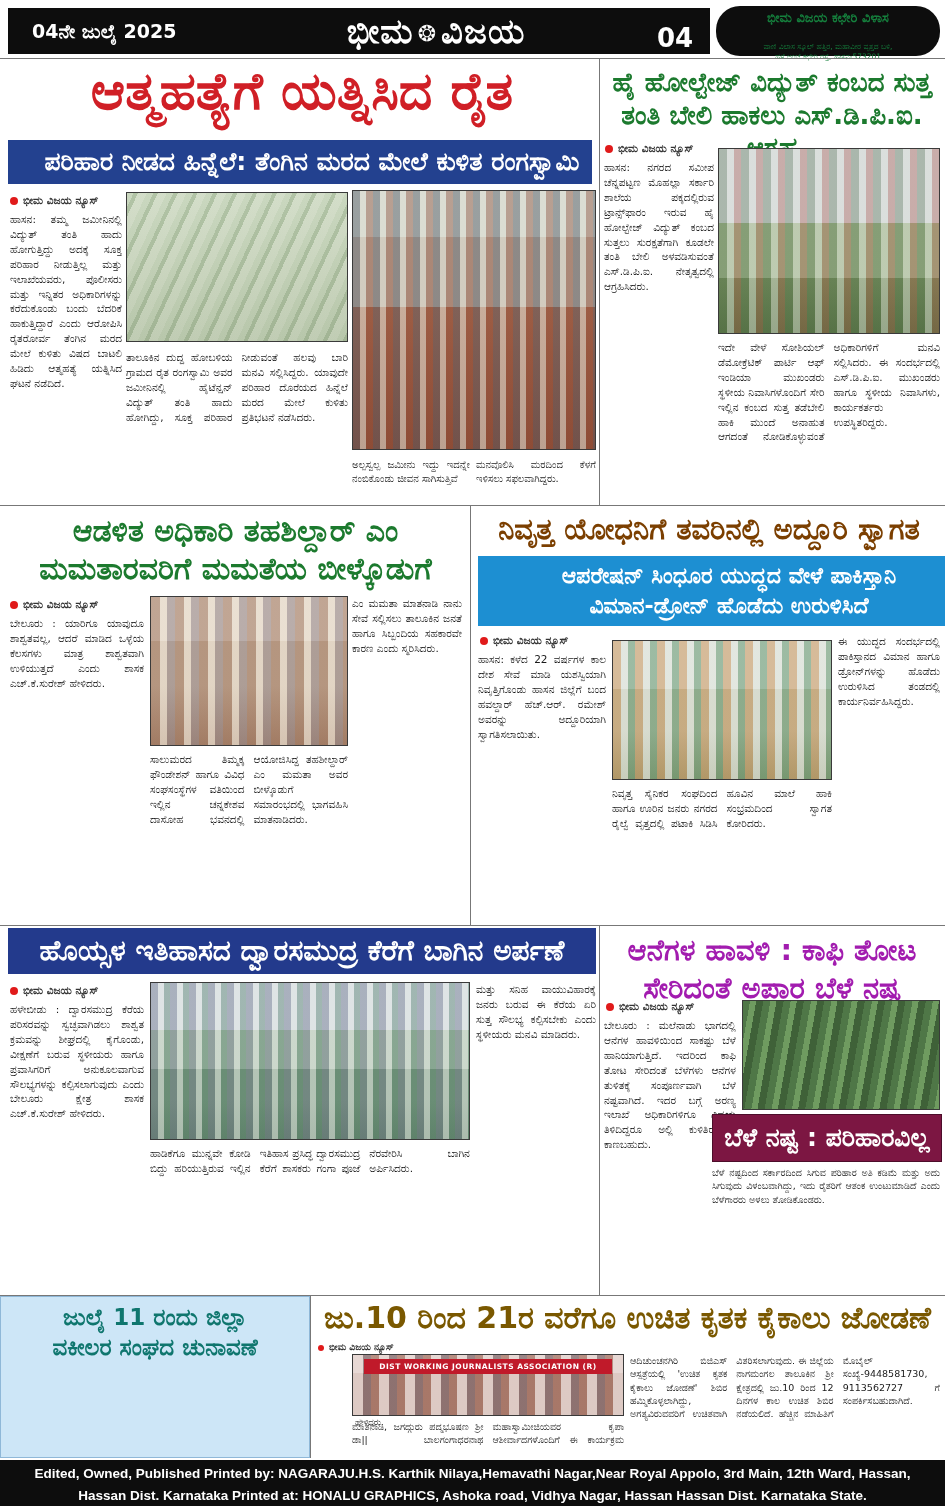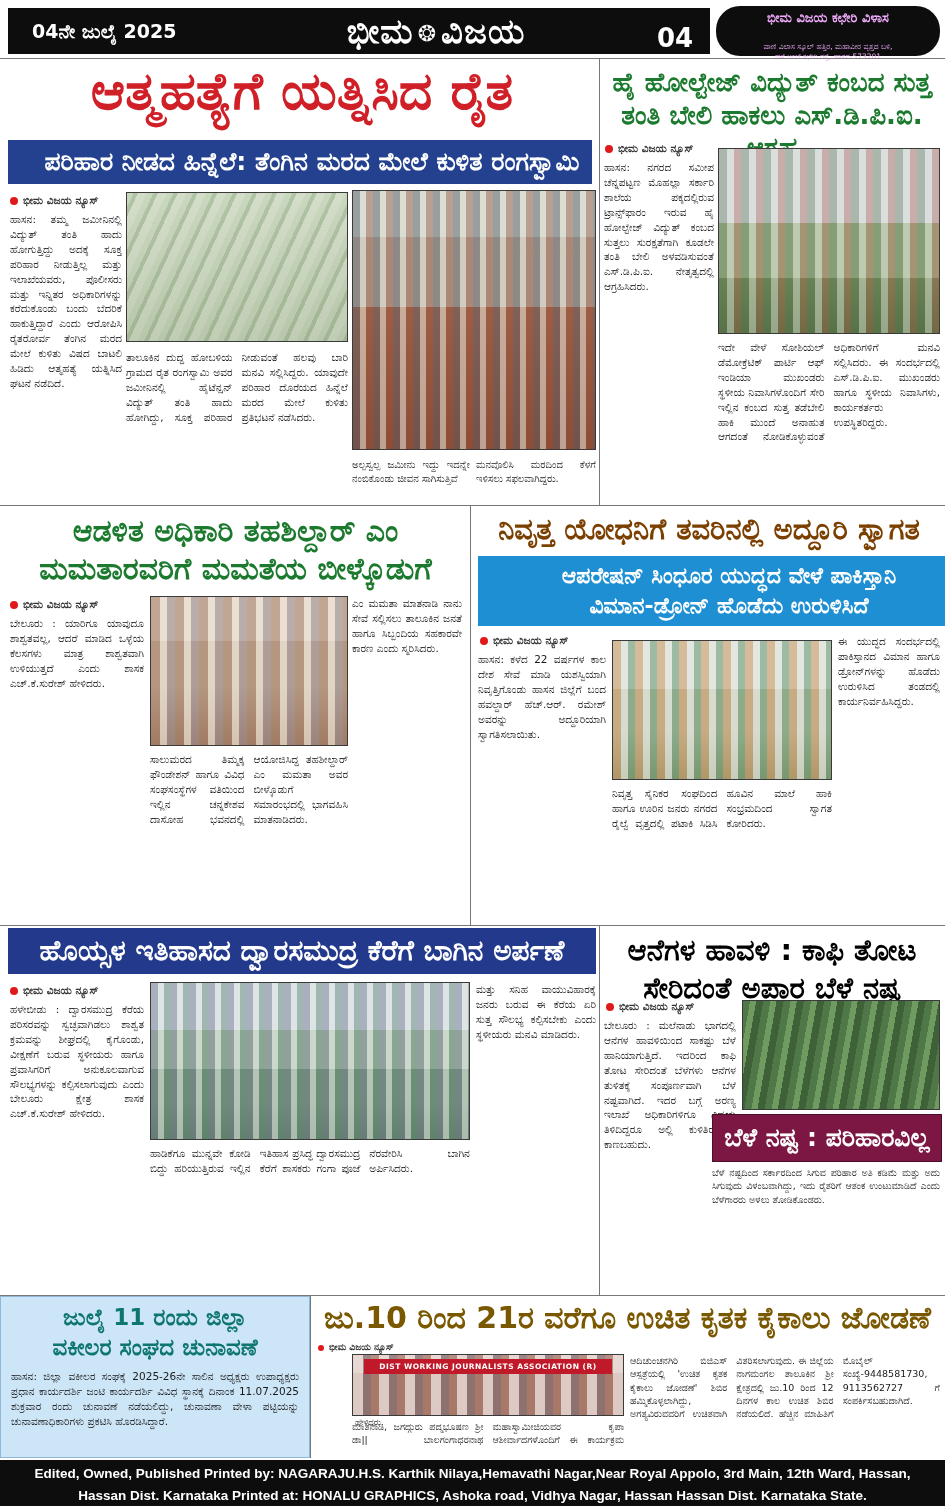--- a/index.html
+++ b/index.html
@@ -6,39 +6,39 @@
   .page{position:relative;width:945px;height:1506px;background:#ffffff;overflow:hidden;
         font-family:"DejaVu Sans","Liberation Sans",sans-serif;color:#1a1a1a;}
   .abs{position:absolute;}
   
   .mast-bar{left:8px;top:8px;width:702px;height:46px;background:#0d0d0d;color:#fff;
             display:flex;align-items:center;}
   .mast-date{font-size:19px;font-weight:bold;padding-left:24px;width:200px;}
   .mast-title{flex:1;text-align:center;font-size:34px;font-weight:bold;letter-spacing:1px;}
   .mast-sym{font-size:22px;vertical-align:middle;padding:0 4px;}
   .mast-page{width:70px;text-align:center;font-size:26px;font-weight:bold;margin-top:13px;}
-  .office{left:716px;top:6px;width:224px;height:50px;background:#0d0d0d;color:#f0abfc;
+  .office{left:716px;top:6px;width:224px;height:50px;background:#0d0d0d;color:#15803d;
           border-radius:24px;text-align:center;padding-top:4px;box-sizing:border-box;}
   .office .t1{font-size:13px;font-weight:bold;}
   .office .t2{font-size:7.5px;margin-top:16px;}
   .office .t3{font-size:7.5px;}
   
   .hline{background:#777;height:1px;}
   .vline{background:#777;width:1px;}
   
   .hl-red{color:#d01f26;font-weight:bold;font-size:52px;text-align:center;line-height:1.05;}
   .subbar-blue{background:#23418f;color:#fff;font-weight:bold;font-size:25px;
                display:flex;align-items:center;justify-content:center;}
   .hl-green{color:#1c7a2e;font-weight:bold;text-align:center;line-height:1.25;}
   .hl-brown{color:#7b3f00;font-weight:bold;text-align:center;line-height:1.2;}
   .subbox-cyan{background:#1d8fd2;color:#fff;font-weight:bold;font-size:22px;text-align:center;
                line-height:1.35;display:flex;flex-direction:column;justify-content:center;padding-left:20px;}
   .bar-navy{background:#233a8c;color:#fff;font-weight:bold;font-size:28px;
             display:flex;align-items:center;justify-content:center;}
-  .hl-darkred{color:#000000;font-weight:bold;text-align:center;line-height:1.3;}
+  .hl-darkred{color:#a21caf;font-weight:bold;text-align:center;line-height:1.3;}
   .box-maroon{background:#7c1642;color:#fff;font-weight:bold;font-size:25px;
               display:flex;align-items:center;justify-content:center;border:1px solid #4d0d2a;text-align:center;}
   .hl-red-sm{color:#0f766e;font-weight:bold;font-size:23px;text-align:center;line-height:1.3;}
   .hl-olive{color:#7a5800;font-weight:bold;font-size:30px;text-align:center;}
   
   .body-txt{font-size:10.5px;line-height:1.42;text-align:justify;overflow:hidden;}
   .body-sm{font-size:9.5px;line-height:1.4;text-align:justify;overflow:hidden;}
   .cols2{column-count:2;column-gap:9px;}
   .cols3{column-count:3;column-gap:9px;}
   .byline{display:flex;align-items:center;gap:5px;font-size:10.5px;font-weight:bold;color:#333;}
@@ -189,21 +189,20 @@
   </div>
   <div class="abs photo ph-estate" style="left:742px;top:1000px;width:198px;height:110px;"></div>
   <div class="abs box-maroon" style="left:712px;top:1114px;width:228px;height:46px;">ಬೆಳೆ ನಷ್ಟ : ಪರಿಹಾರವಿಲ್ಲ</div>
   <div class="abs body-sm" style="left:712px;top:1166px;width:228px;height:126px;">ಬೆಳೆ ನಷ್ಟದಿಂದ ಸರ್ಕಾರದಿಂದ ಸಿಗುವ ಪರಿಹಾರ ಅತಿ ಕಡಿಮೆ ಮತ್ತು ಅದು ಸಿಗುವುದು ವಿಳಂಬವಾಗಿದ್ದು, ಇದು ರೈತರಿಗೆ ಆತಂಕ ಉಂಟುಮಾಡಿದೆ ಎಂದು ಬೆಳೆಗಾರರು ಅಳಲು ತೋಡಿಕೊಂಡರು.</div>
 
   <div class="abs strip-left" style="left:0;top:1296px;width:310px;height:162px;">
     <div class="hl-red-sm" style="margin-top:6px;">
       <div>ಜುಲೈ 11 ರಂದು ಜಿಲ್ಲಾ</div>
       <div>ವಕೀಲರ ಸಂಘದ ಚುನಾವಣೆ</div>
     </div>
-    <div class="body-txt" style="margin:6px 10px 0 10px;height:88px;">ಹಾಸನ: ಜಿಲ್ಲಾ ವಕೀಲರ ಸಂಘಕ್ಕೆ 2025-26ನೇ ಸಾಲಿನ ಅಧ್ಯಕ್ಷರು ಉಪಾಧ್ಯಕ್ಷರು ಪ್ರಧಾನ ಕಾರ್ಯದರ್ಶಿ ಜಂಟಿ ಕಾರ್ಯದರ್ಶಿ ವಿವಿಧ ಸ್ಥಾನಕ್ಕೆ ದಿನಾಂಕ 11.07.2025 ಶುಕ್ರವಾರ ರಂದು ಚುನಾವಣೆ ನಡೆಯಲಿದ್ದು, ಚುನಾವಣಾ ವೇಳಾ ಪಟ್ಟಿಯನ್ನು ಚುನಾವಣಾಧಿಕಾರಿಗಳು ಪ್ರಕಟಿಸಿ ಹೊರಡಿಸಿದ್ದಾರೆ.</div>
   </div>
 
   <div class="abs hl-olive" style="left:315px;top:1300px;width:625px;">ಜು.10 ರಿಂದ 21ರ ವರೆಗೂ ಉಚಿತ ಕೃತಕ ಕೈಕಾಲು ಜೋಡಣೆ</div>
   <div class="abs byline" style="left:318px;top:1342px;width:120px;font-size:9px;">
     <span class="dot" style="width:6px;height:6px;"></span>
     <span>ಭೀಮ ವಿಜಯ ನ್ಯೂಸ್</span>
   </div>
   <div class="abs body-sm" style="left:315px;top:1358px;width:32px;height:98px;font-size:8.5px;margin-left:40px;">ನಾಥ್ ಮಹಾ ಸ್ವಾಮೀಜಿ ಅವರ ಕೃಪೆ ಇದೆ ಎಂದು ಹೇಳಿದರು.</div>
   <div class="abs photo ph-meeting" style="left:352px;top:1354px;width:272px;height:62px;">
     <div class="banner-red">DIST WORKING JOURNALISTS ASSOCIATION (R)</div>

